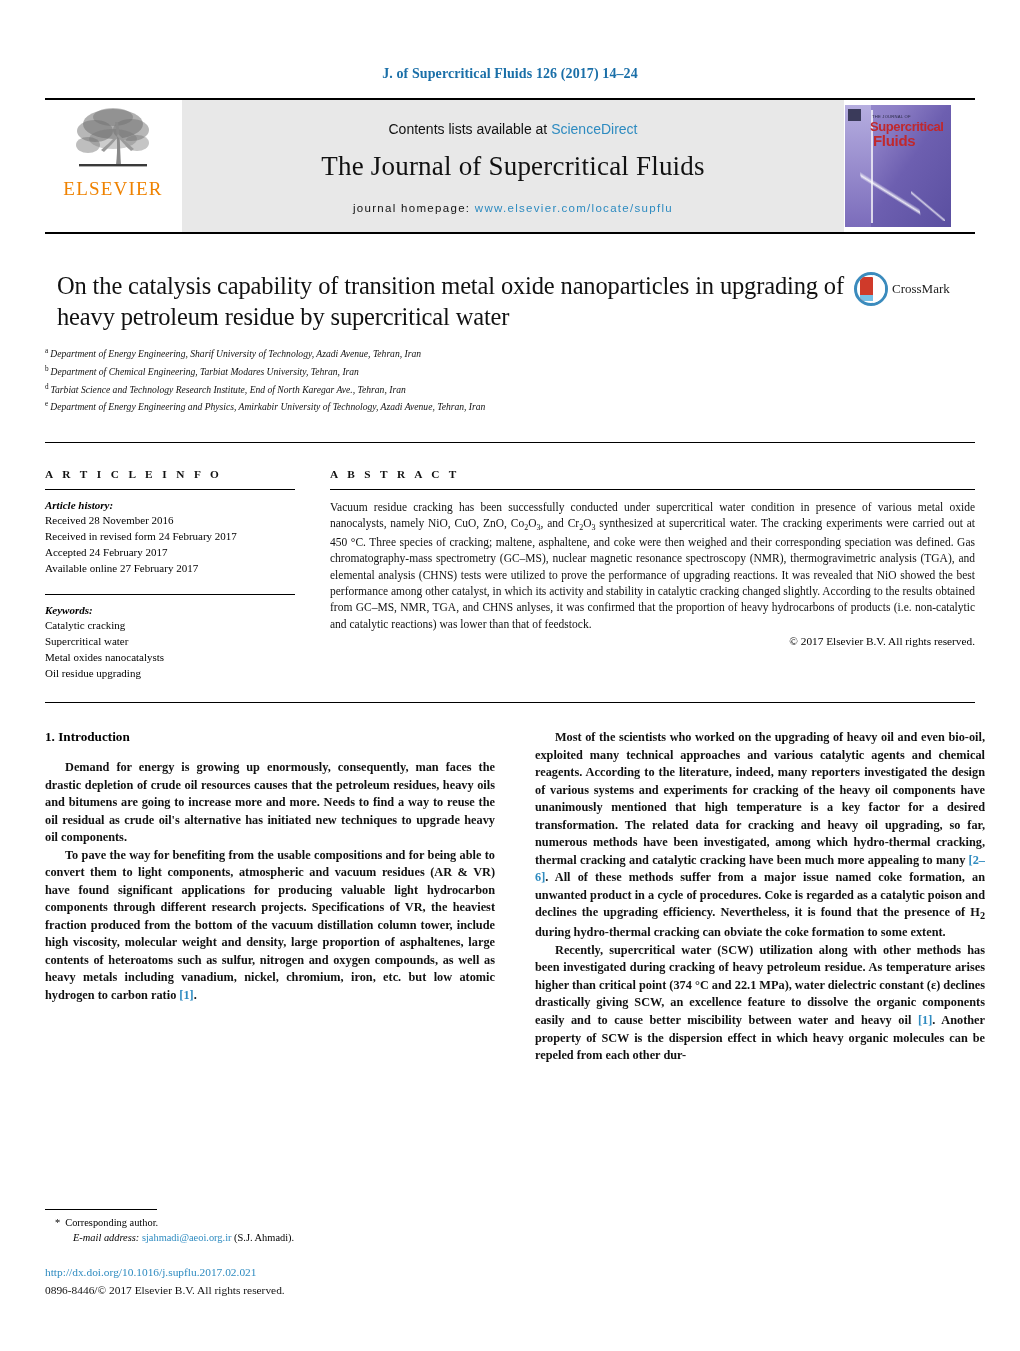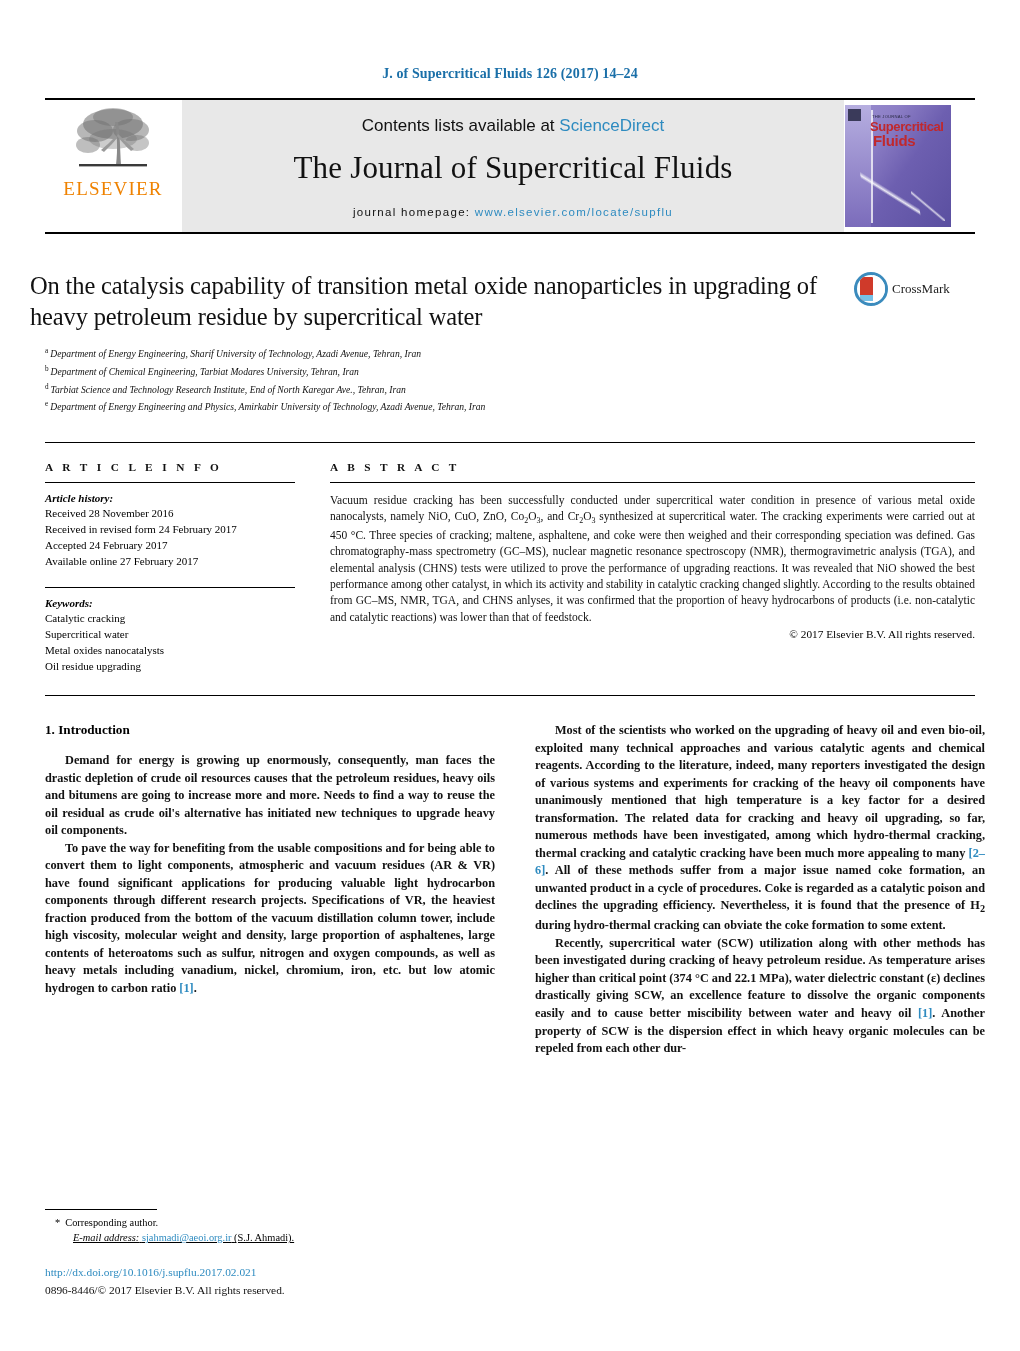--- a/index.html
+++ b/index.html
@@ -68,28 +68,28 @@
     display: flex;
     flex-direction: column;
     align-items: center;
     justify-content: center;
     border-left: 1px solid #ffffff;
     border-right: 1px solid #ffffff;
     padding: 6px 0 4px 0;
   }
   .contents-line {
     font-family: "Liberation Sans", sans-serif;
-    font-size: 17px;
+    font-size: 14px;
     color: #111;
     margin-bottom: 14px;
   }
   .contents-line .sd-link { color: #2e8bc0; }
   .journal-title {
     font-family: "Liberation Serif", serif;
-    font-size: 31px;
+    font-size: 27px;
     letter-spacing: .2px;
     color: #111;
     margin-bottom: 20px;
     white-space: nowrap;
   }
   .homepage-line {
     font-family: "Liberation Sans", sans-serif;
     font-size: 11.5px;
     letter-spacing: 1.3px;
     color: #111;
@@ -145,21 +145,21 @@
     transform: rotate(-8deg);
   }
   .cover-crystal2 {
     position: absolute; right: 6px; bottom: 6px;
     width: 34px; height: 30px;
     background: linear-gradient(40deg, rgba(255,255,255,0) 45%, rgba(255,255,255,.7) 49%, rgba(255,255,255,0) 53%);
   }
 
   
   .title-area {
-    margin: 36px 45px 0 30px;
+    margin: 36px 45px 0 57px;
     position: relative;
     min-height: 56px;
   }
   .paper-title {
     font-family: "Liberation Serif", serif;
     font-size: 24.5px;
     line-height: 1.27;
     font-weight: normal;
     color: #111;
     margin: 0;
@@ -222,21 +222,21 @@
     font-style: normal;
     font-size: 7.2px;
     vertical-align: super;
     margin-right: 2px;
   }
 
   
   .info-abstract {
     margin: 26px 45px 0 45px;
     border-top: 1.4px solid #000;
-    padding-top: 18px;
+    padding-top: 25px;
     display: flex;
     gap: 35px;
   }
   .col-info { width: 250px; flex: 0 0 250px; }
   .col-abstract { flex: 1 1 auto; }
   .section-label {
     font-family: "Liberation Serif", serif;
     font-weight: bold;
     font-size: 11.3px;
     letter-spacing: 3.4px;
@@ -453,21 +453,21 @@
       <p class="para"><span>Most of the scientists who worked on the upgrading of heavy oil and even bio-oil, exploited many technical approaches and various catalytic agents and chemical reagents. According to the literature, indeed, many reporters investigated the design of various systems and experiments for cracking of the heavy oil components have unanimously mentioned that high temperature is a key factor for a desired transformation. The related data for cracking and heavy oil upgrading, so far, numerous methods have been investigated, among which hydro-thermal cracking, thermal cracking and catalytic cracking have been much more appealing to many </span><span class="ref">[2–6]</span><span>. All of these methods suffer from a major issue named coke formation, an unwanted product in a cycle of procedures. Coke is regarded as a catalytic poison and declines the upgrading efficiency. Nevertheless, it is found that the presence of H</span><sub>2</sub><span> during hydro-thermal cracking can obviate the coke formation to some extent.</span></p>
       <p class="para cont"><span>Recently, supercritical water (SCW) utilization along with other methods has been investigated during cracking of heavy petroleum residue. As temperature arises higher than critical point (374 °C and 22.1 MPa), water dielectric constant (ε) declines drastically giving SCW, an excellence feature to dissolve the organic components easily and to cause better miscibility between water and heavy oil </span><span class="ref">[1]</span><span>. Another property of SCW is the dispersion effect in which heavy organic molecules can be repeled from each other dur-</span></p>
     </div>
   </div>
 
   <div class="footer-abs">
     <div class="fn-rule"></div>
     <div class="fn-line">
       <span class="star">*</span><span>Corresponding author.</span>
     </div>
-    <div class="fn-line" style="padding-left:28px;text-decoration:underline;">
+    <div class="fn-line" style="padding-left:28px;">
       <span class="fn-label">E-mail address:</span>
       <span class="fn-mail">sjahmadi@aeoi.org.ir</span>
       <span>(S.J. Ahmadi).</span>
     </div>
     <div class="doi-block">
       <span class="doi-link">http://dx.doi.org/10.1016/j.supflu.2017.02.021</span>
       <span class="issn-line">0896-8446/© 2017 Elsevier B.V. All rights reserved.</span>
     </div>
   </div>
 

